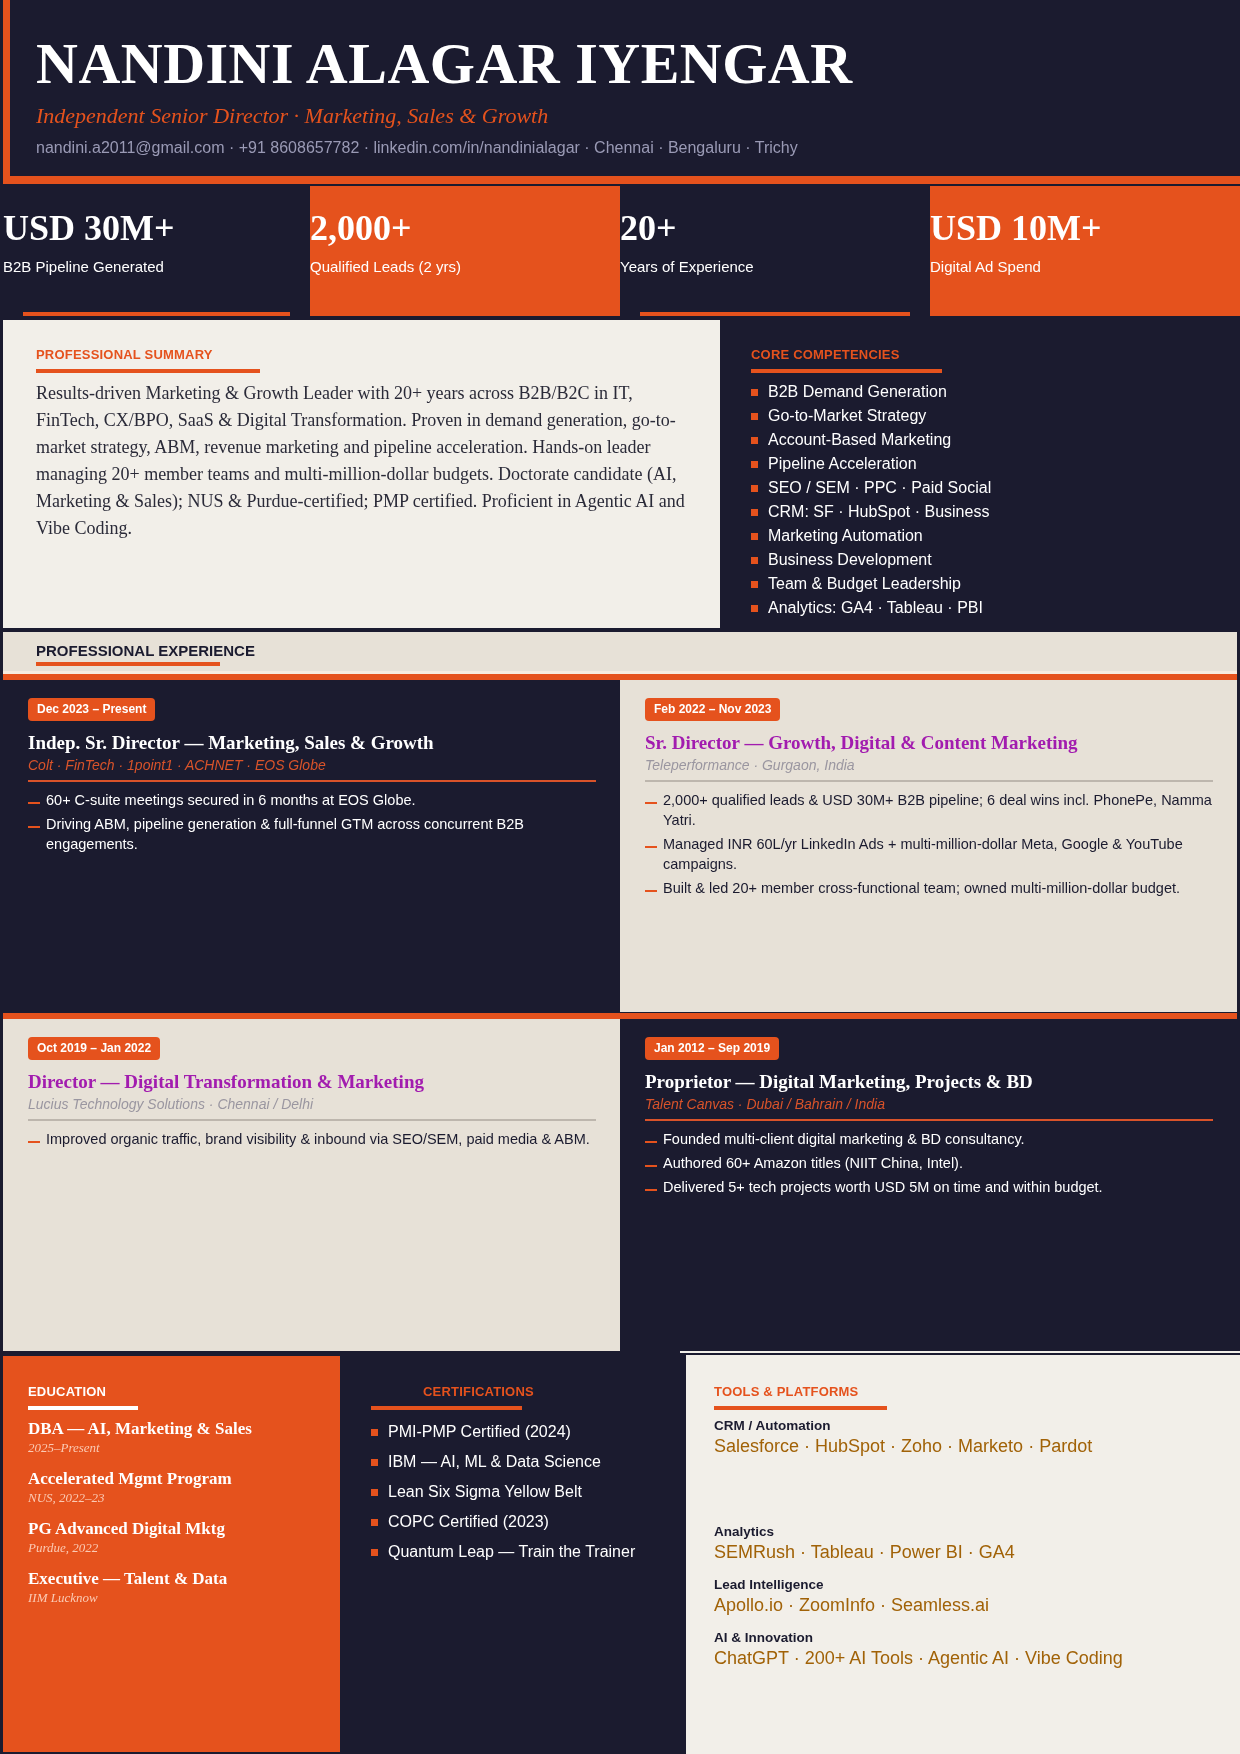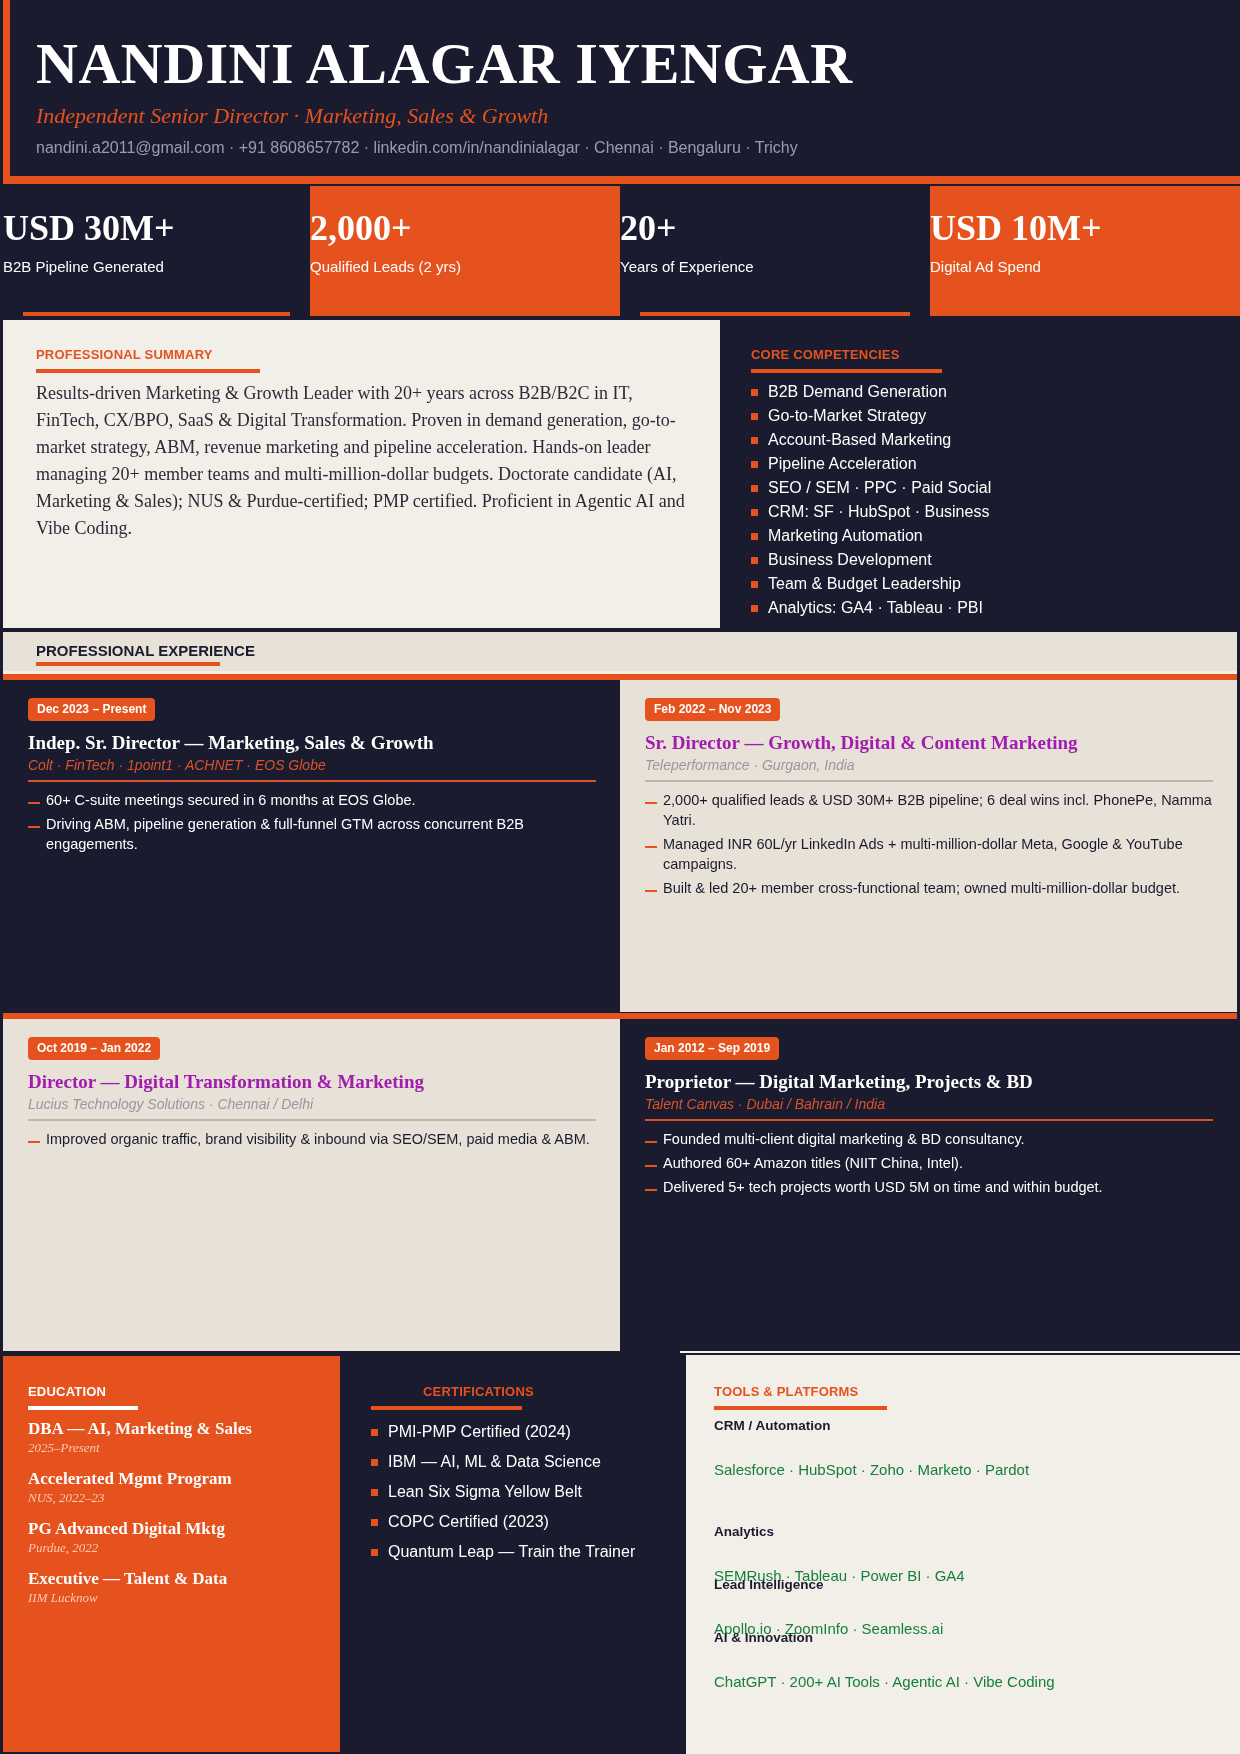--- a/index.html
+++ b/index.html
@@ -82,21 +82,21 @@
   .cert-list { position: absolute; left: 31px; top: 63px; list-style: none; }
   .cert-list li { font-size: 16px; color: #fff; line-height: 30px; display: flex; align-items: center; }
 
   
   .tools { left: 686px; top: 1355px; width: 554px; height: 399px; background: #f2efe9; }
   .tools-topline { left: 680px; top: 1351px; width: 560px; height: 2px; background: #f2efe9; }
   .tools .sec-title { position: absolute; left: 28px; top: 29px; }
   .tools .sec-uline { position: absolute; left: 28px; top: 47px; width: 173px; }
   .tool-group { position: absolute; left: 28px; }
   .tool-group .cat { font-size: 13.5px; font-weight: bold; color: #1b1b2f; line-height: 18px; }
-  .tool-group .items { font-size: 15px; color: #15803d; line-height: 22px; margin-top: 24px; }
+  .tool-group .items { font-size: 18px; color: #a16207; line-height: 22px; }
 </style>
 </head>
 <body>
 
 <div class="abs header"></div>
 <div class="abs header-bar-left"></div>
 <div class="abs header-bar-bottom"></div>
 <div class="abs name">NANDINI ALAGAR IYENGAR</div>
 <div class="abs tagline">Independent Senior Director  ·  Marketing, Sales &amp; Growth</div>
 <div class="abs contact">nandini.a2011@gmail.com  ·  +91 8608657782  ·  linkedin.com/in/nandinialagar  ·  Chennai · Bengaluru · Trichy</div>

